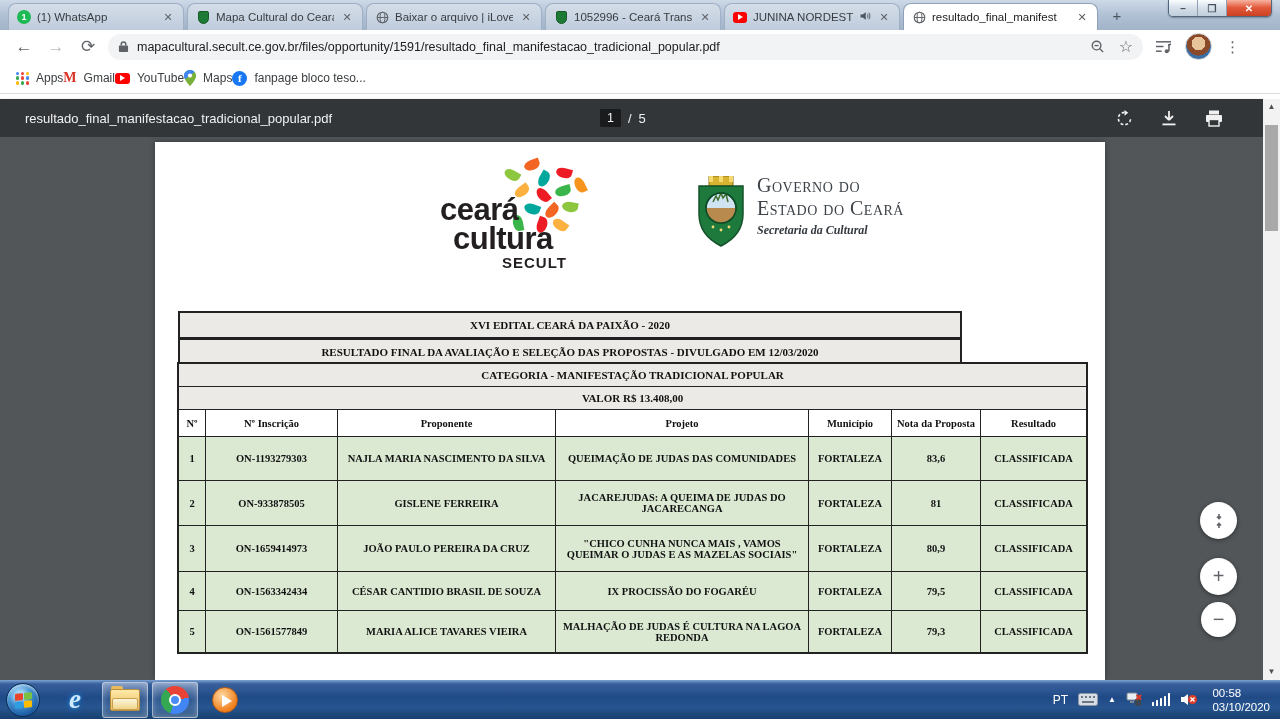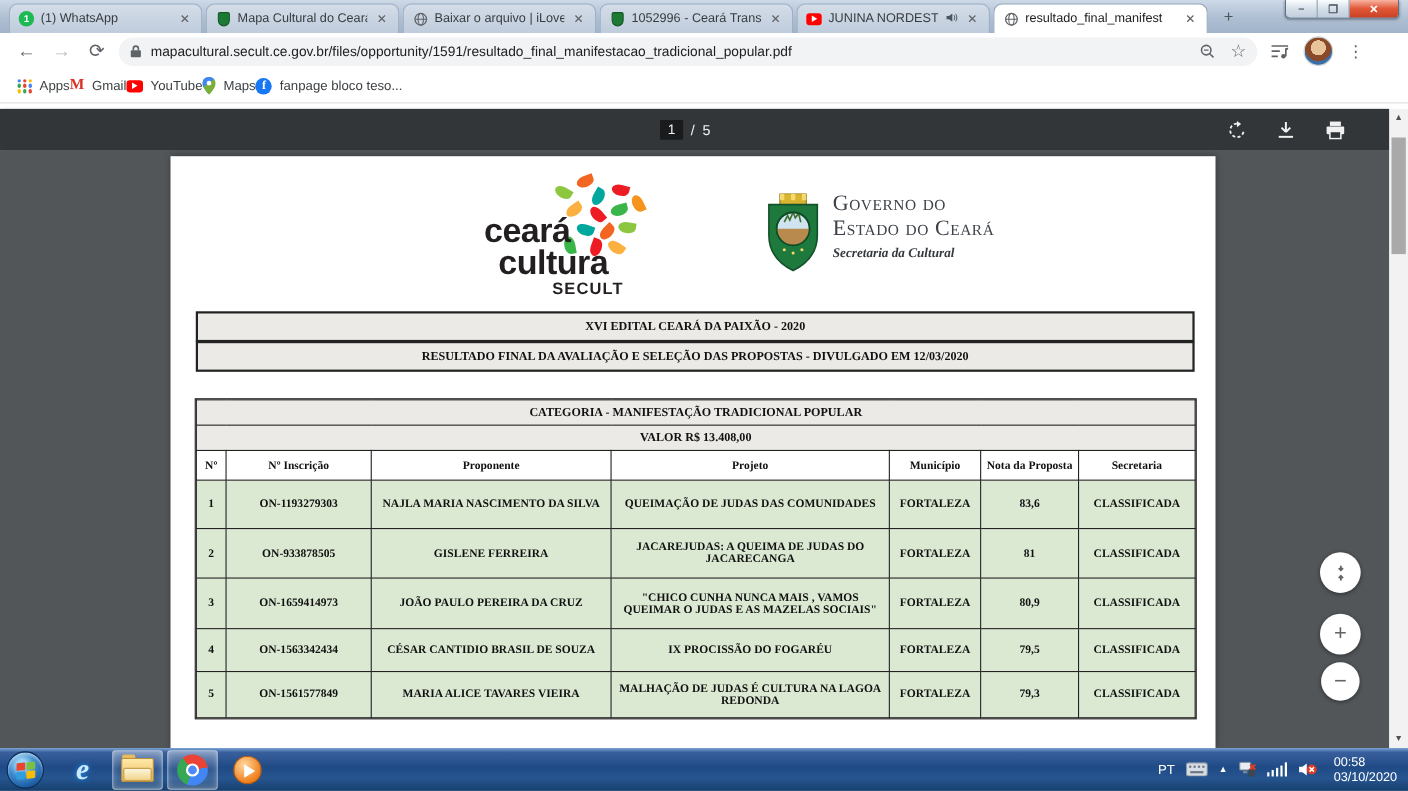--- a/index.html
+++ b/index.html
@@ -90,22 +90,22 @@
   .cc2 { left:13px; top:61px; font-size:31px; }
   .cc3 { left:62px; top:94px; font-size:15px; font-weight:600; letter-spacing:1px; }
   .leaf { position:absolute; width:16px; height:10px; border-radius:50% 0 50% 50%; }
   
   .logo-gov { position:absolute; left:540px; top:28px; width:260px; height:92px; }
   .gov-shield { position:absolute; left:0; top:6px; }
   .gov-text { position:absolute; left:62px; top:4px; color:#3d4349; }
   .gov1 { font-size:20px; font-variant:small-caps; letter-spacing:.5px; line-height:23px; white-space:nowrap; }
   .gov3 { font-size:12px; font-style:italic; font-weight:bold; margin-top:3px; color:#34393f; }
 
-  .trow { position:absolute; left:23px; width:908px; border:2px solid #222; background:#eceae6;
-    display:flex; align-items:center; justify-content:center; font-weight:bold; font-size:11px; text-align:center; }
+  .trow { position:absolute; left:23px; width:784px; border:2px solid #222; background:#eceae6;
+    display:flex; align-items:center; justify-content:center; font-weight:bold; font-size:11px; text-align:center;margin-top:28px; }
   .doc-table { position:absolute; left:23px; top:221px; border-collapse:collapse; table-layout:fixed; width:908px;font-family:Liberation Serif, serif; }
   .doc-table td { border:1px solid #222; font-weight:bold; text-align:center; vertical-align:middle;
     font-size:10.5px; padding:1px 4px; }
   .doc-table .full { background:#eceae6; font-size:11px; height:23px; }
   .doc-table .hrow td { background:#fff; height:27px; font-size:10.5px; }
   .doc-table .drow td { background:#dbe9d3; }
   .doc-table { outline:1px solid #222; }
 
   
   .taskbar { position:absolute; left:0; top:680px; width:1280px; height:39px;
@@ -278,20 +278,21 @@
         </svg>
       <span>Maps</span>
     </span>
     <span class="bm">
       <span class="fb">f</span>
       <span>fanpage bloco teso...</span>
     </span>
   </div>
 
   <div class="pdfbar">
+    <span class="pdf-name">resultado_final_manifestacao_tradicional_popular.pdf</span>
     <span class="pg-wrap">
       <span class="pg-box">1</span>
       <span>/</span>
       <span>5</span>
     </span>
     <span class="pdf-icons">
       <svg width="17" height="17" viewBox="0 0 18 18">
           <path d="M9 2.5a6.5 6.5 0 106.5 6.5" fill="none" stroke="#f1f1f1" stroke-width="1.7" stroke-dasharray="3 2.2"></path>
           <path d="M9 0l4 3-4 3z" fill="#f1f1f1"></path>
         </svg>
@@ -373,21 +374,21 @@
           <tr>
                 <td colspan="7" class="full">VALOR R$ 13.408,00</td>
               </tr>
           <tr class="hrow">
             <td>Nº</td>
             <td>Nº Inscrição</td>
             <td>Proponente</td>
             <td>Projeto</td>
             <td>Município</td>
             <td>Nota da Proposta</td>
-            <td>Secretaria</td>
+            <td>Resultado</td>
           </tr>
           <tr class="drow" style="height:44px">
             <td>1</td>
                 <td>ON-1193279303</td>
             <td>NAJLA MARIA NASCIMENTO DA SILVA</td>
                 <td>QUEIMAÇÃO DE JUDAS DAS COMUNIDADES</td>
             <td>FORTALEZA</td>
                 <td>83,6</td>
             <td>CLASSIFICADA</td>
           </tr>

